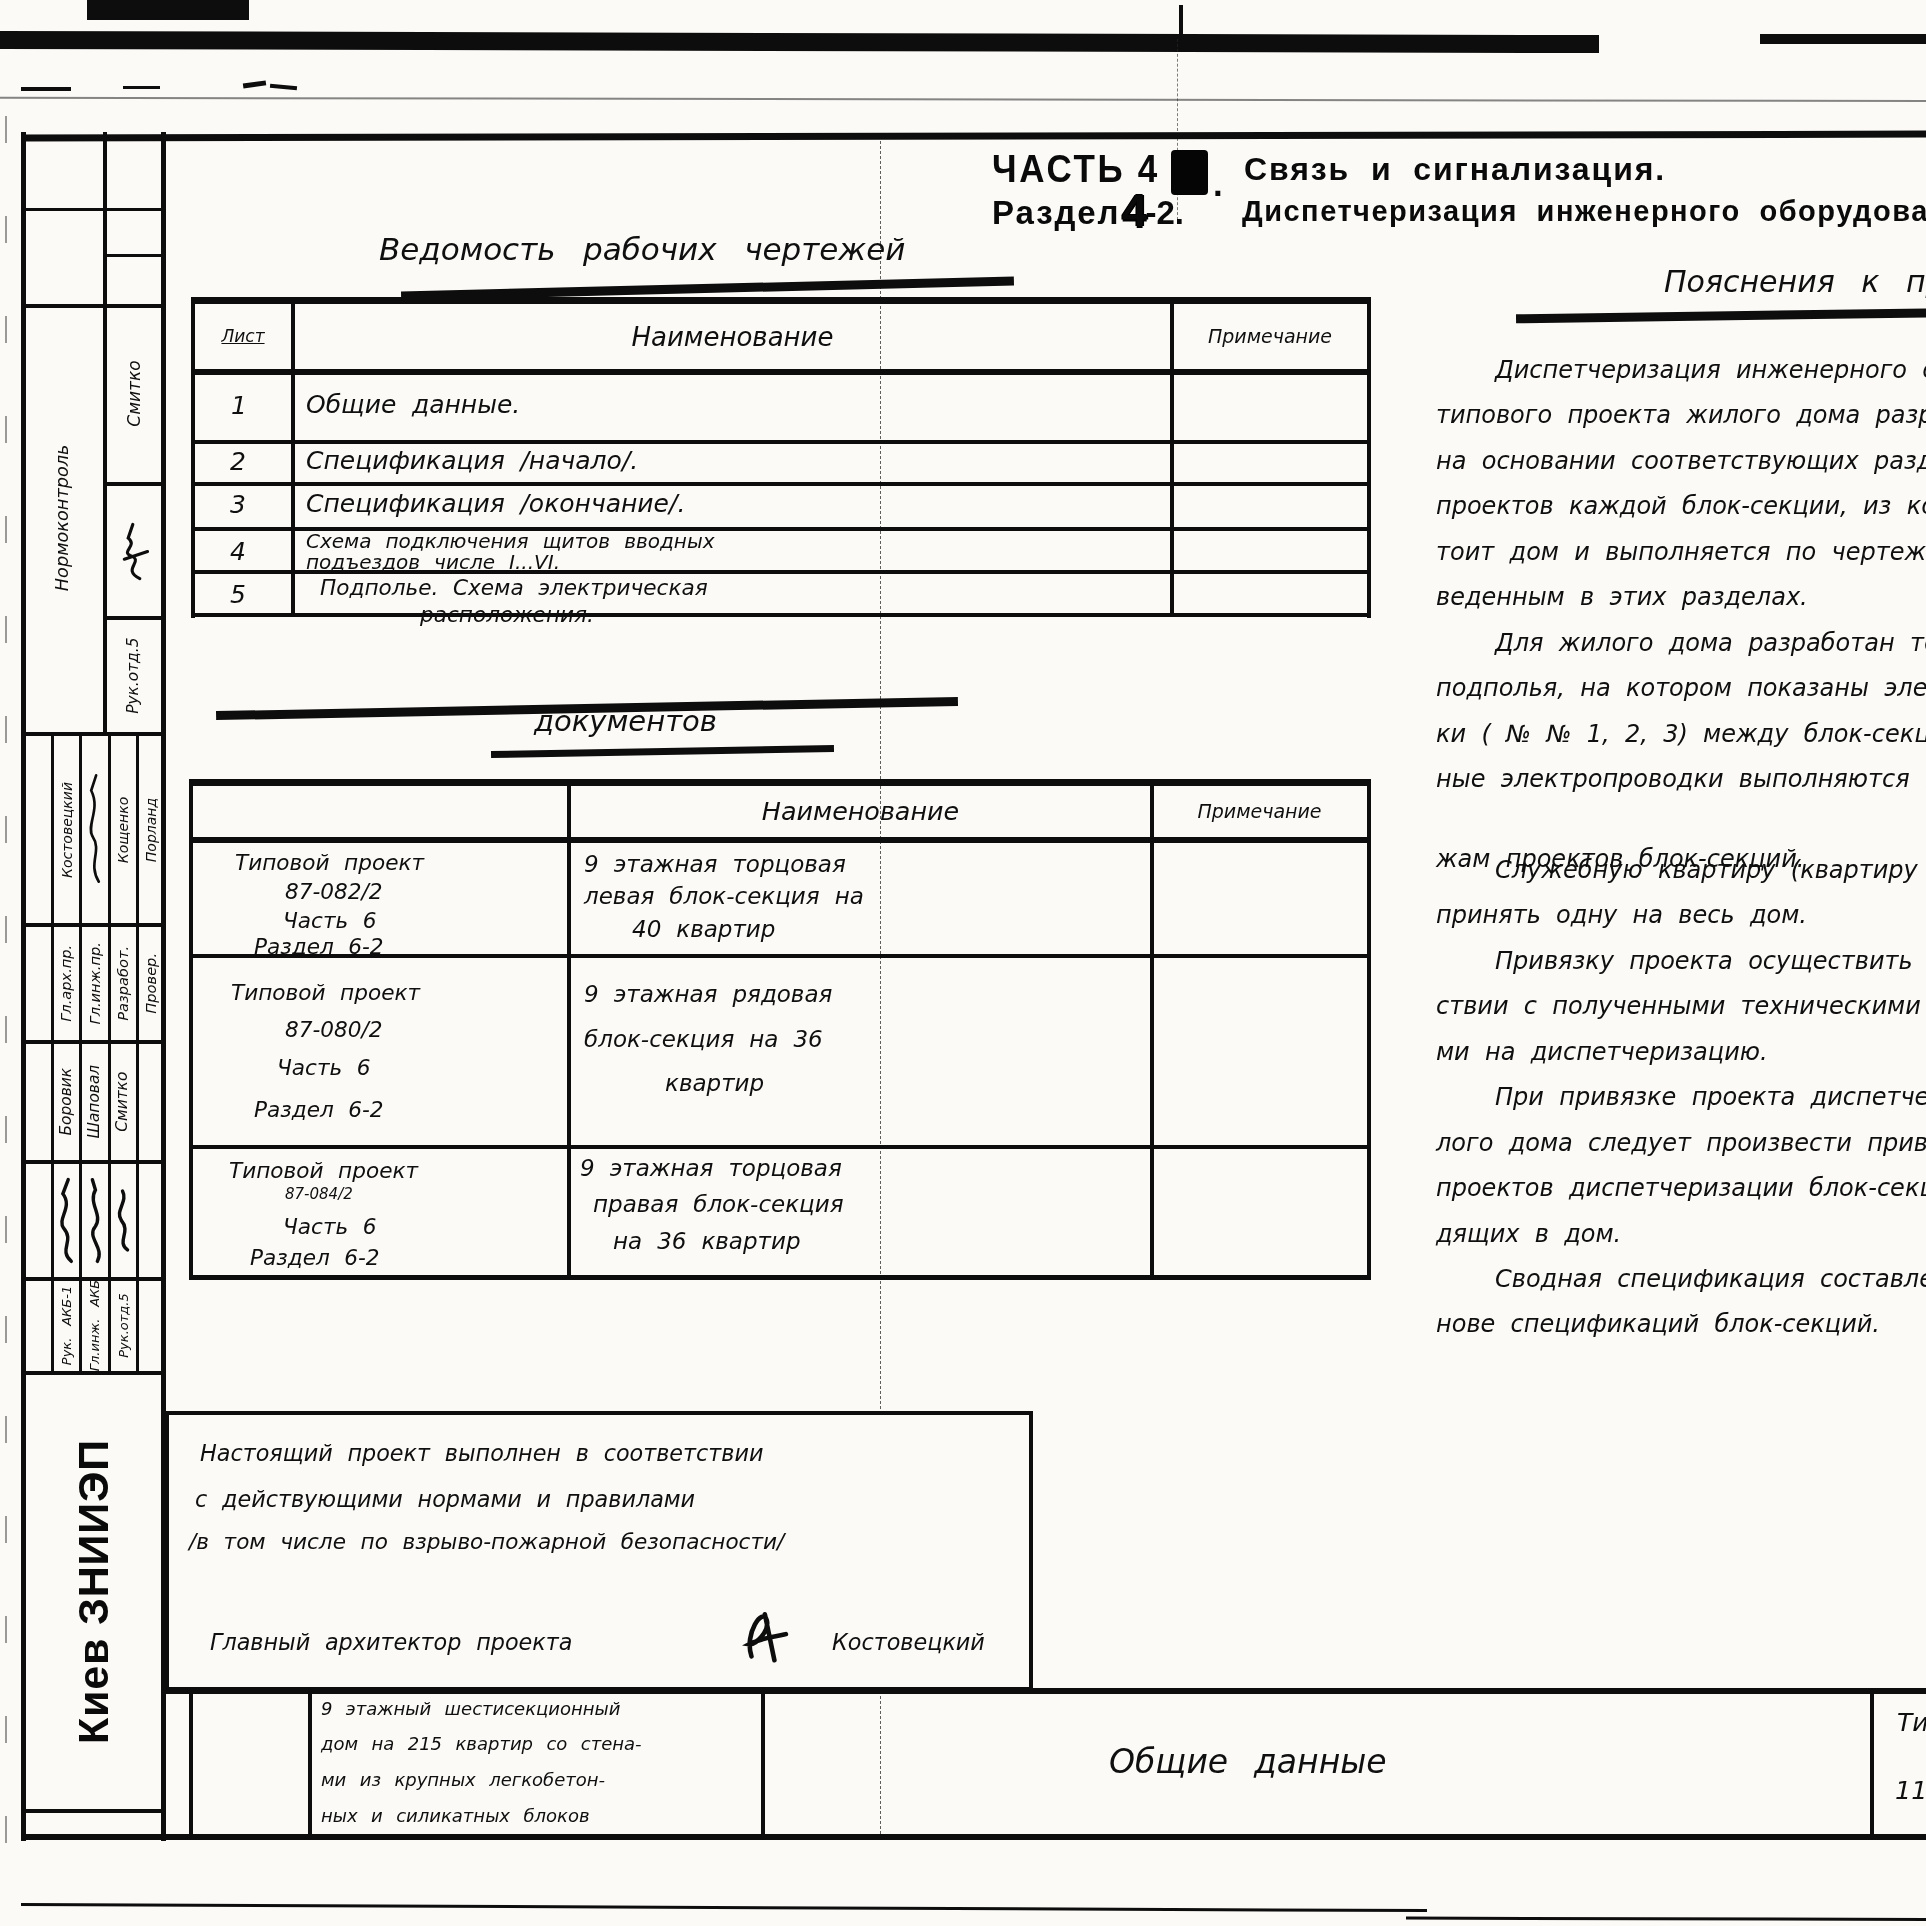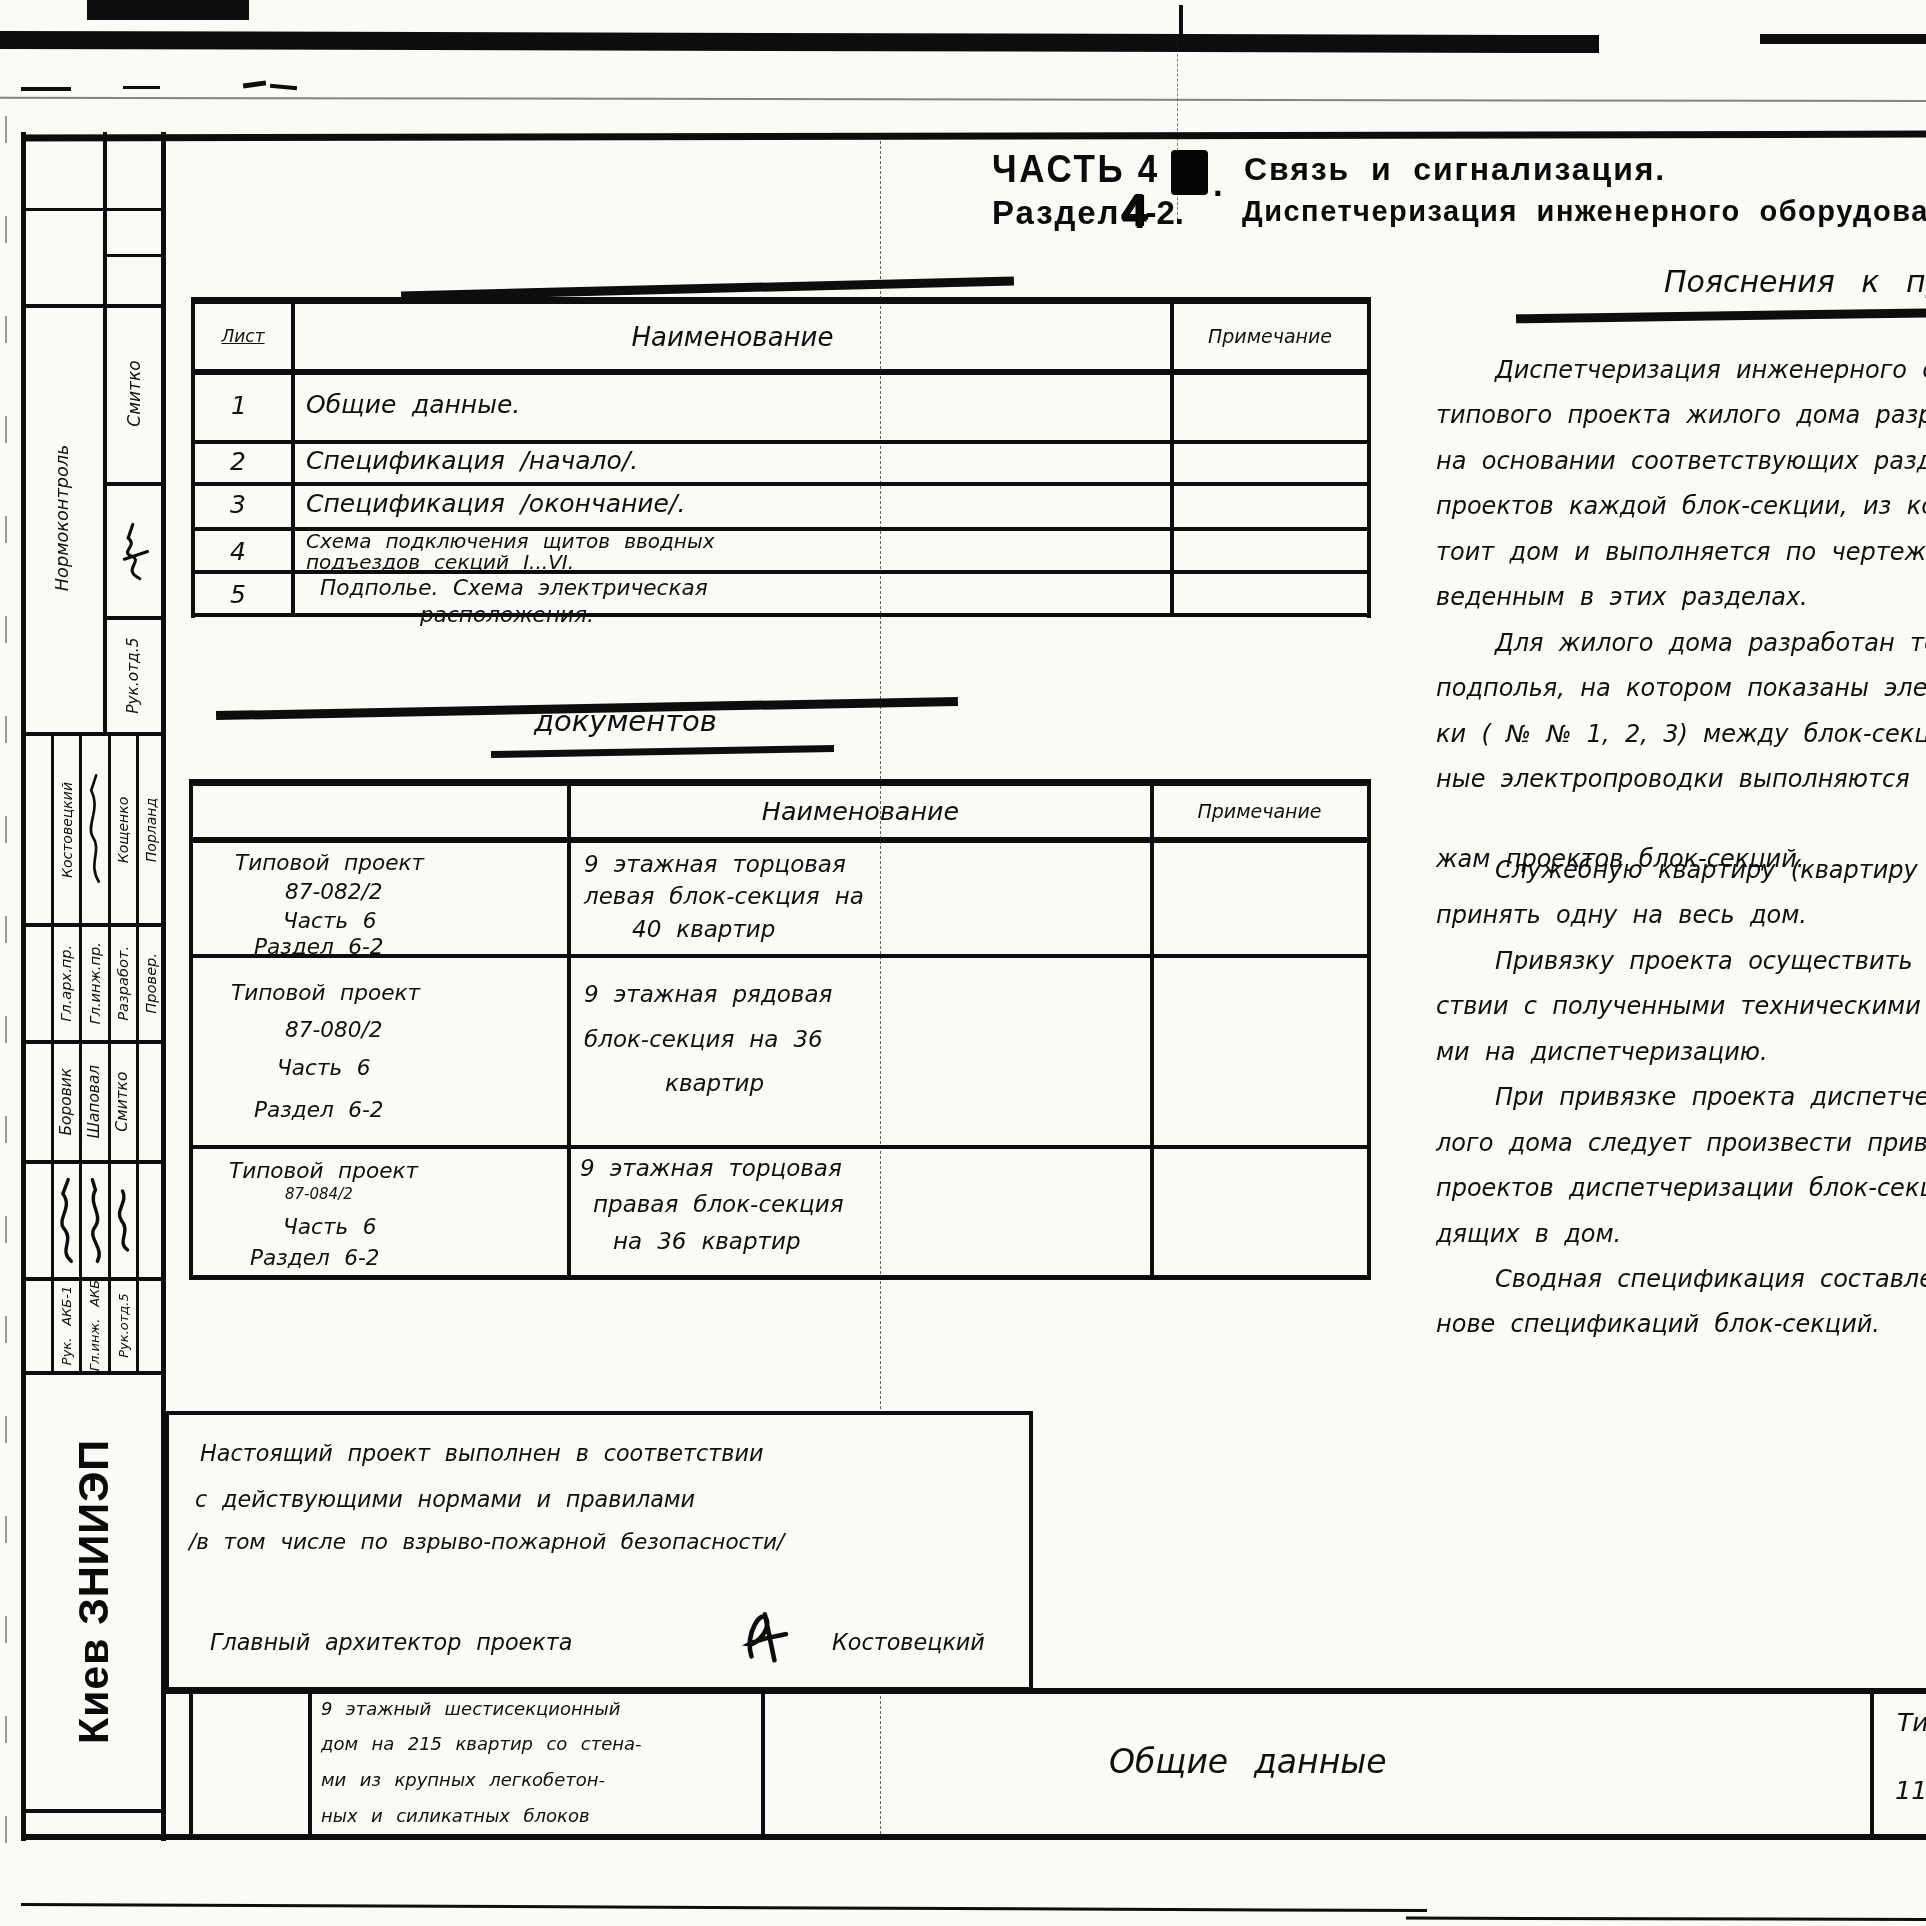--- a/index.html
+++ b/index.html
@@ -52,20 +52,21 @@
   <div class="print" style="left:992px;top:151px;font-size:35px;letter-spacing:2.7px;transform:scaleY(1.12);">ЧАСТЬ 4</div>
   <div class="blob" style="left:1171px;top:150px;width:37px;height:45px;"></div>
   <div class="print" style="left:1213px;top:166px;font-size:35px;">.</div>
   <div class="print" style="left:1244px;top:153px;font-size:32px;letter-spacing:1.9px;word-spacing:10px;">Связь и сигнализация.</div>
 
   <div class="abs" style="left:992px;top:192px;">
     <span class="print" style="position:static;font-size:33px;letter-spacing:1.9px;">Раздел</span><span class="print ink4" style="position:static;font-size:38px;margin-left:3.9px;">4</span><span class="print" style="position:static;font-size:33px;">-2.</span>
   </div>
   <div class="print" style="left:1242px;top:197px;font-size:29px;letter-spacing:1.5px;word-spacing:9.2px;">Диспетчеризация  инженерного  оборудования,</div>
 
+  <div class="hw" style="left:379px;top:234px;font-size:31px;word-spacing:17.7px;">Ведомость рабочих чертежей</div>
   <div class="line" style="left:401px;top:284px;width:613px;height:8.5px;transform:rotate(-1.4deg);"></div>
 
   <div class="line" style="left:191px;top:297px;width:1179px;height:7px;"></div>
   <div class="line" style="left:191px;top:613px;width:1179px;height:3.9px;"></div>
   <div class="line" style="left:191px;top:297px;width:3.9px;height:321px;"></div>
   <div class="line" style="left:1367px;top:297px;width:3.9px;height:321px;"></div>
   <div class="line" style="left:291px;top:300px;width:3.5px;height:316px;"></div>
   <div class="line" style="left:1170px;top:300px;width:3.5px;height:316px;"></div>
   <div class="line" style="left:191px;top:369px;width:1179px;height:6.2px;"></div>
   <div class="line" style="left:191px;top:440px;width:1179px;height:3.5px;"></div>
@@ -84,21 +85,21 @@
     </div>
 
   <div class="hw" style="left:231px;top:393px;font-size:25px;">1</div>
   <div class="hw" style="left:306px;top:392px;font-size:25px;">Общие данные.</div>
   <div class="hw" style="left:230px;top:449px;font-size:25px;">2</div>
   <div class="hw" style="left:306px;top:448px;font-size:25px;">Спецификация /начало/.</div>
   <div class="hw" style="left:230px;top:492px;font-size:25px;">3</div>
   <div class="hw" style="left:306px;top:491px;font-size:25px;">Спецификация /окончание/.</div>
   <div class="hw" style="left:230px;top:539px;font-size:25px;">4</div>
   <div class="hw" style="left:306px;top:531px;font-size:20px;">Схема подключения щитов вводных</div>
-  <div class="hw" style="left:306px;top:552px;font-size:20px;">подъездов секций I...VI.</div>
+  <div class="hw" style="left:306px;top:552px;font-size:20px;">подъездов числе I...VI.</div>
   <div class="hw" style="left:230px;top:582px;font-size:25px;">5</div>
   <div class="hw" style="left:320px;top:577px;font-size:21.6px;z-index:3;">Подполье. Схема электрическая</div>
   <div class="hw" style="left:420px;top:604px;font-size:21.6px;z-index:3;">расположения.</div>
 
   <div class="line" style="left:216px;top:704px;width:742px;height:8.5px;transform:rotate(-1.1deg);"></div>
   <div class="hw" style="left:534px;top:707px;font-size:29px;font-style:italic;">документов</div>
   <div class="line" style="left:491px;top:748px;width:343px;height:7px;transform:rotate(-1deg);"></div>
 
   <div class="line" style="left:189px;top:779px;width:1182px;height:7px;"></div>
   <div class="line" style="left:189px;top:1275px;width:1182px;height:4.6px;"></div>

